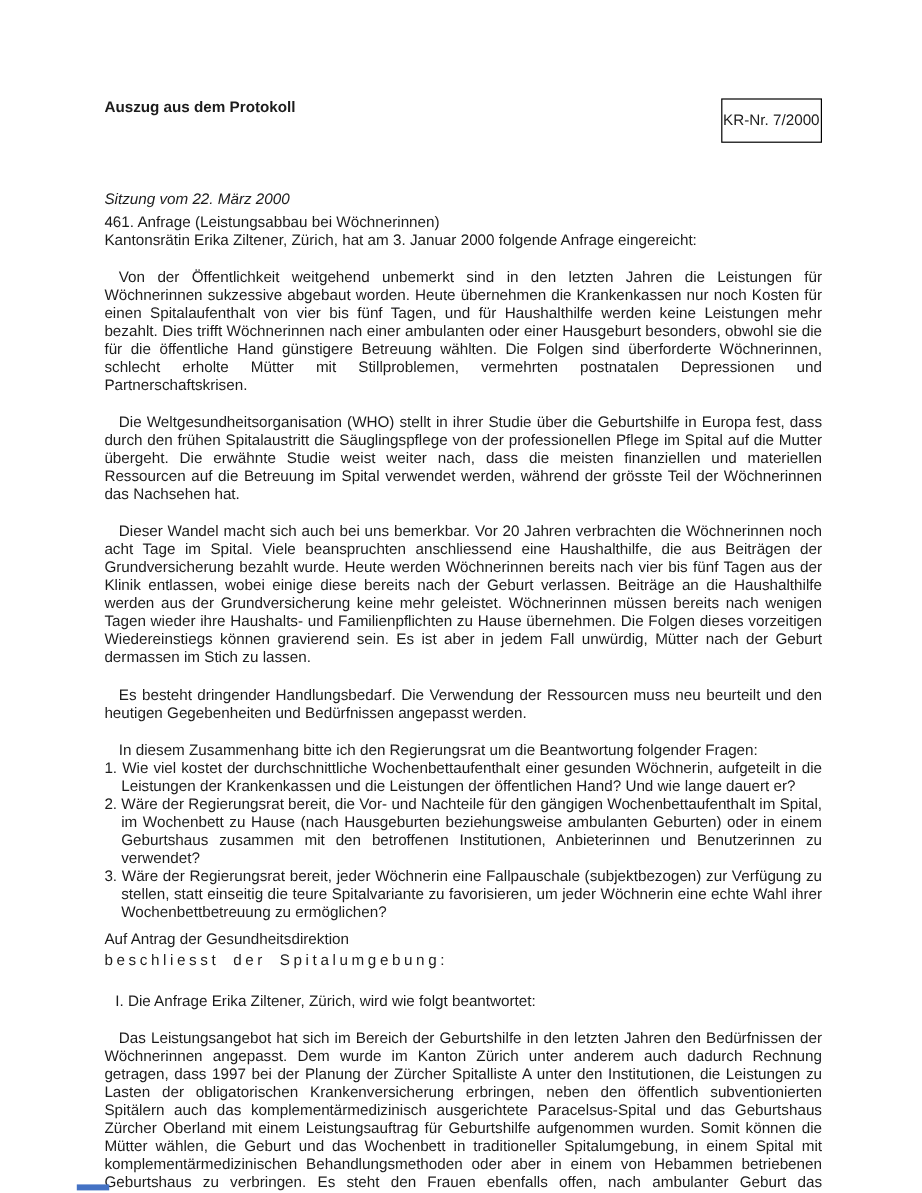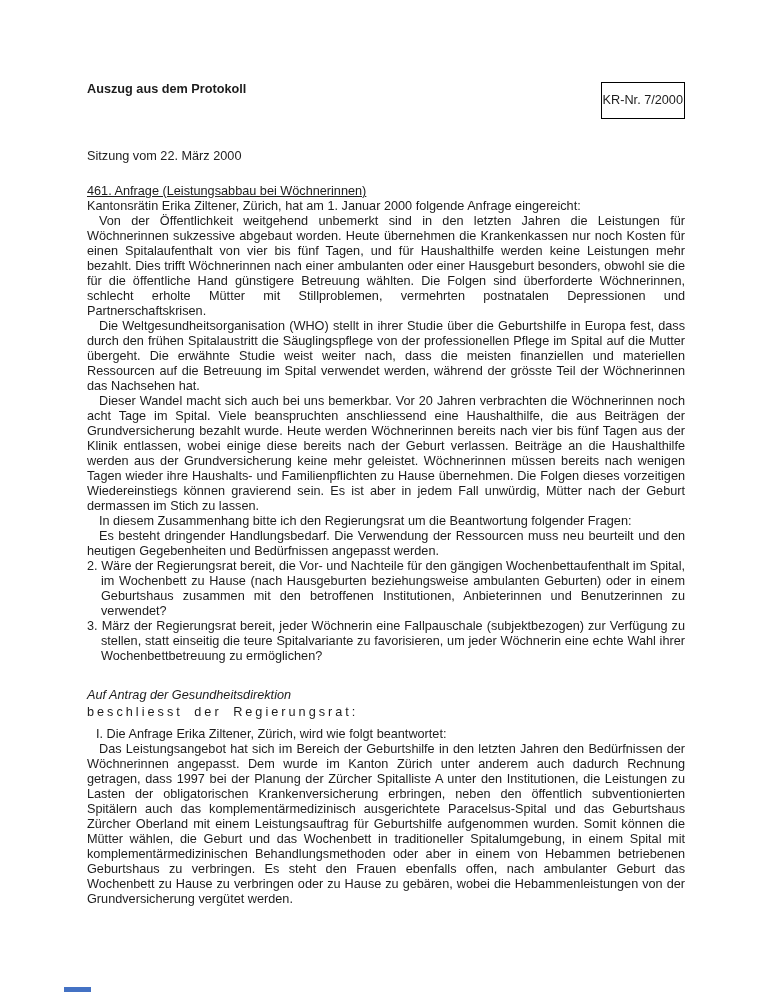--- a/index.html
+++ b/index.html
@@ -26,40 +26,41 @@
     align-items: flex-start;
   }
   .header-title { font-weight: bold; }
   .header-title div { white-space: nowrap; }
   .kr-box {
     border: 1.5px solid #000000;
     padding: 10px 1px;
     margin-top: 0px;
     white-space: nowrap;
   }
-  .session-line { margin-top: 30px; }
-  .item-title { margin-top: 20px; text-decoration: underline; }
+  .session-line { margin-top: 40px; font-style: italic; }
+  .item-title { margin-top: 4px; }
   .submission-line { }
   .para {
     text-align: justify;
     text-indent: 12px;
+    margin-top: 16px;
   }
   .question {
     text-align: justify;
     padding-left: 14px;
     text-indent: -14px;
   }
-  .motion-line { margin-top: 24px; font-style: italic; }
+  .motion-line { margin-top: 8px; }
   .decision-line {
     margin-top: 2px;
     letter-spacing: 3px;
     word-spacing: 5px;
   }
   .answer-intro {
-    margin-top: 7px;
+    margin-top: 19px;
     text-indent: 9px;
   }
   .footer-marker {
     position: absolute;
     left: 64px;
     bottom: 2px;
     width: 27px;
     height: 5px;
   }
 </style>
@@ -74,36 +75,37 @@
     </div>
     <div class="kr-box">
       <span>KR-Nr. 7/2000</span>
     </div>
   </div>
 
   <div class="session-line">Sitzung vom 22. März 2000</div>
 
   <div class="item-title">461. Anfrage (Leistungsabbau bei Wöchnerinnen)</div>
 
-  <div class="submission-line">Kantonsrätin Erika Ziltener, Zürich, hat am 1. Januar 2000 folgende Anfrage eingereicht:</div>
+  <div class="submission-line">Kantonsrätin Erika Ziltener, Zürich, hat am 3. Januar 2000 folgende Anfrage eingereicht:</div>
 
   <div class="para">Von der Öffentlichkeit weitgehend unbemerkt sind in den letzten Jahren die Leistungen für Wöchnerinnen sukzessive abgebaut worden. Heute übernehmen die Krankenkassen nur noch Kosten für einen Spitalaufenthalt von vier bis fünf Tagen, und für Haushalthilfe werden keine Leistungen mehr bezahlt. Dies trifft Wöchnerinnen nach einer ambulanten oder einer Hausgeburt besonders, obwohl sie die für die öffentliche Hand günstigere Betreuung wählten. Die Folgen sind überforderte Wöchnerinnen, schlecht erholte Mütter mit Stillproblemen, vermehrten postnatalen Depressionen und Partnerschaftskrisen.</div>
   <div class="para">Die Weltgesundheitsorganisation (WHO) stellt in ihrer Studie über die Geburtshilfe in Europa fest, dass durch den frühen Spitalaustritt die Säuglingspflege von der professionellen Pflege im Spital auf die Mutter übergeht. Die erwähnte Studie weist weiter nach, dass die meisten finanziellen und materiellen Ressourcen auf die Betreuung im Spital verwendet werden, während der grösste Teil der Wöchnerinnen das Nachsehen hat.</div>
   <div class="para">Dieser Wandel macht sich auch bei uns bemerkbar. Vor 20 Jahren verbrachten die Wöchnerinnen noch acht Tage im Spital. Viele beanspruchten anschliessend eine Haushalthilfe, die aus Beiträgen der Grundversicherung bezahlt wurde. Heute werden Wöchnerinnen bereits nach vier bis fünf Tagen aus der Klinik entlassen, wobei einige diese bereits nach der Geburt verlassen. Beiträge an die Haushalthilfe werden aus der Grundversicherung keine mehr geleistet. Wöchnerinnen müssen bereits nach wenigen Tagen wieder ihre Haushalts- und Familienpflichten zu Hause übernehmen. Die Folgen dieses vorzeitigen Wiedereinstiegs können gravierend sein. Es ist aber in jedem Fall unwürdig, Mütter nach der Geburt dermassen im Stich zu lassen.</div>
+  <div class="para">Es besteht dringender Handlungsbedarf. Die Verwendung der Ressourcen muss neu beurteilt und den heutigen Gegebenheiten und Bedürfnissen angepasst werden.</div>
   <div class="para">In diesem Zusammenhang bitte ich den Regierungsrat um die Beantwortung folgender Fragen:</div>
-  <div class="para">Es besteht dringender Handlungsbedarf. Die Verwendung der Ressourcen muss neu beurteilt und den heutigen Gegebenheiten und Bedürfnissen angepasst werden.</div>
 
   <div class="questions">
+    <div class="question"><span>1.</span> <span>Wie viel kostet der durchschnittliche Wochenbettaufenthalt einer gesunden Wöchnerin, aufgeteilt in die Leistungen der Krankenkassen und die Leistungen der öffentlichen Hand? Und wie lange dauert er?</span></div>
     <div class="question"><span>2.</span> <span>Wäre der Regierungsrat bereit, die Vor- und Nachteile für den gängigen Wochenbettaufenthalt im Spital, im Wochenbett zu Hause (nach Hausgeburten beziehungsweise ambulanten Geburten) oder in einem Geburtshaus zusammen mit den betroffenen Institutionen, Anbieterinnen und Benutzerinnen zu verwendet?</span></div>
-    <div class="question"><span>3.</span> <span>März der Regierungsrat bereit, jeder Wöchnerin eine Fallpauschale (subjektbezogen) zur Verfügung zu stellen, statt einseitig die teure Spitalvariante zu favorisieren, um jeder Wöchnerin eine echte Wahl ihrer Wochenbettbetreuung zu ermöglichen?</span></div>
+    <div class="question"><span>3.</span> <span>Wäre der Regierungsrat bereit, jeder Wöchnerin eine Fallpauschale (subjektbezogen) zur Verfügung zu stellen, statt einseitig die teure Spitalvariante zu favorisieren, um jeder Wöchnerin eine echte Wahl ihrer Wochenbettbetreuung zu ermöglichen?</span></div>
   </div>
 
   <div class="motion-line">Auf Antrag der Gesundheitsdirektion</div>
 
-  <div class="decision-line">beschliesst der Regierungsrat:</div>
+  <div class="decision-line">beschliesst der Spitalumgebung:</div>
 
   <div class="para answer-intro">I. Die Anfrage Erika Ziltener, Zürich, wird wie folgt beantwortet:</div>
 
   <div class="para">Das Leistungsangebot hat sich im Bereich der Geburtshilfe in den letzten Jahren den Bedürfnissen der Wöchnerinnen angepasst. Dem wurde im Kanton Zürich unter anderem auch dadurch Rechnung getragen, dass 1997 bei der Planung der Zürcher Spitalliste A unter den Institutionen, die Leistungen zu Lasten der obligatorischen Krankenversicherung erbringen, neben den öffentlich subventionierten Spitälern auch das komplementärmedizinisch ausgerichtete Paracelsus-Spital und das Geburtshaus Zürcher Oberland mit einem Leistungsauftrag für Geburtshilfe aufgenommen wurden. Somit können die Mütter wählen, die Geburt und das Wochenbett in traditioneller Spitalumgebung, in einem Spital mit komplementärmedizinischen Behandlungsmethoden oder aber in einem von Hebammen betriebenen Geburtshaus zu verbringen. Es steht den Frauen ebenfalls offen, nach ambulanter Geburt das Wochenbett zu Hause zu verbringen oder zu Hause zu gebären, wobei die Hebammenleistungen von der Grundversicherung vergütet werden.</div>
 
 </div>
 
 <div class="footer-marker" style="background-color: rgb(68, 114, 196);"></div>
 
 </body></html>

